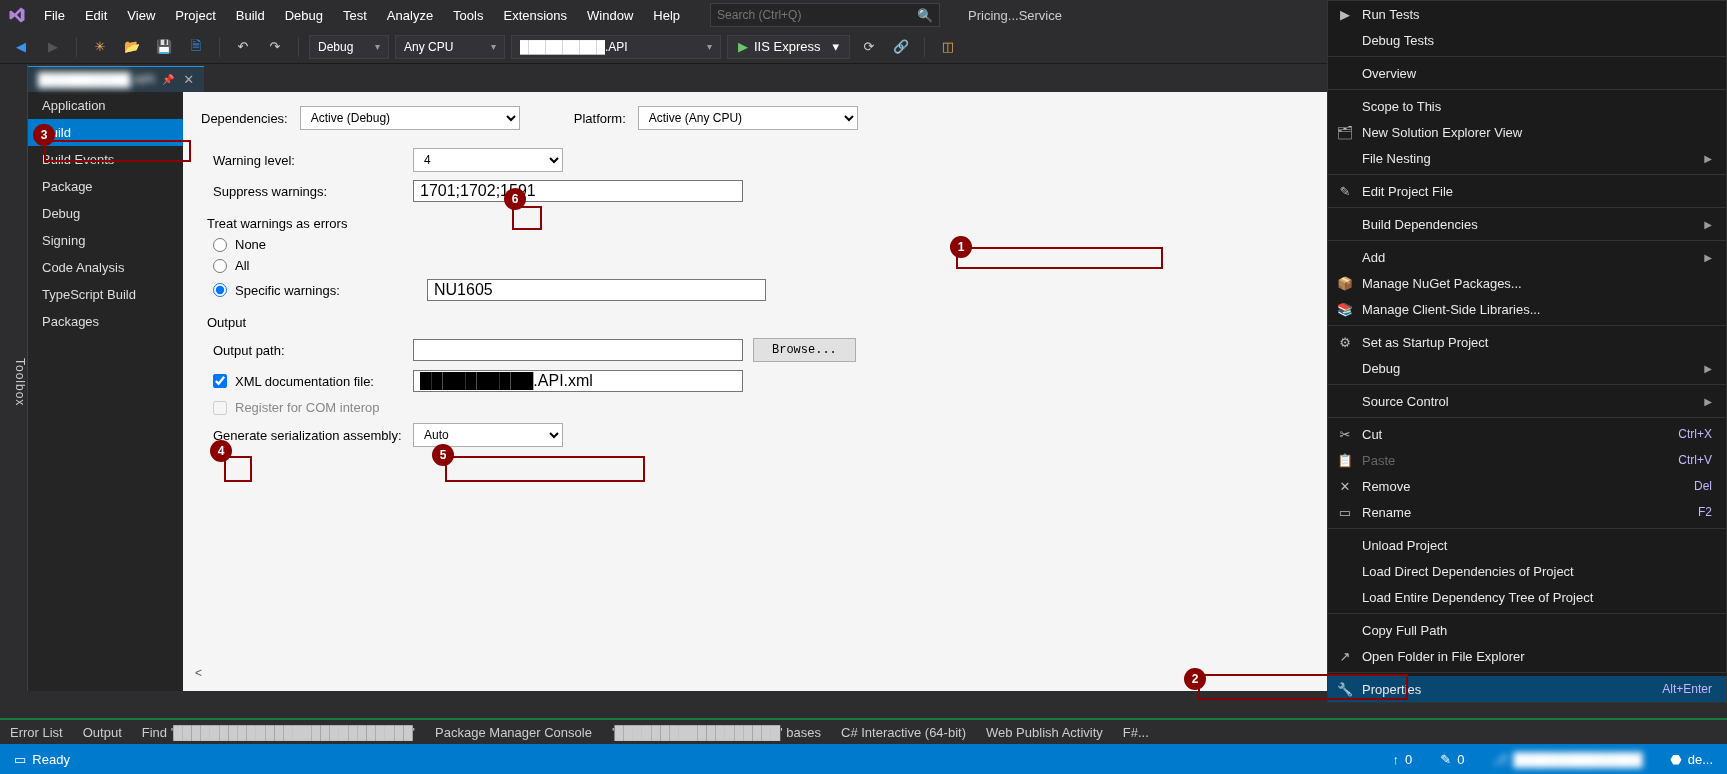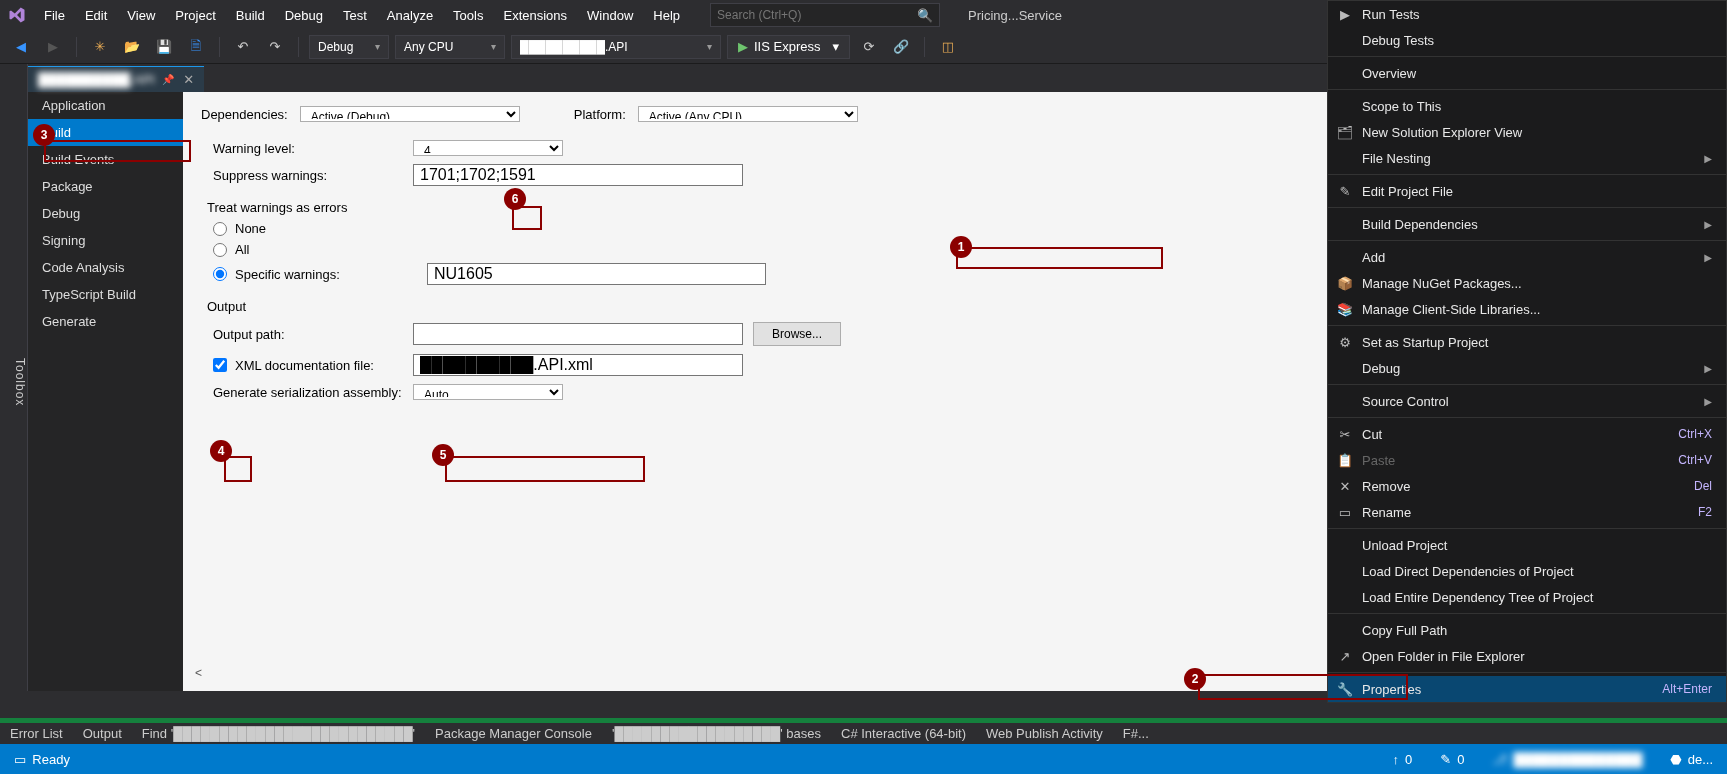--- a/index.html
+++ b/index.html
@@ -36,30 +36,30 @@
   .tabstrip .gear { padding:4px 8px; color:#ccc; }
 
   .prop-body { flex:1; display:flex; min-height:0; }
   .prop-nav { width:155px; background:#252526; padding-top:0; }
   .prop-nav div { padding:6px 14px; color:#ddd; cursor:default; }
   .prop-nav div.sel { background:#007acc; color:#fff; }
 
   .prop-page { flex:1; background:#f5f5f5; color:#000; position:relative; overflow:hidden; }
   .prop-page-inner { padding:14px 18px 10px; }
   .cfg-row { display:flex; align-items:center; gap:12px; margin-bottom:18px; font-size:13px; }
-  .pp-select { height:16px; border:1px solid #adadad; background:#fff; padding:2px 6px; font-size:12px; }
+  .pp-select { height:24px; border:1px solid #adadad; background:#fff; padding:2px 6px; font-size:12px; }
   .pp-label { font-size:13px; }
   .pp-section { margin-left:12px; }
   .field-row { display:flex; align-items:center; margin:8px 0; }
   .field-row .lab { width:200px; }
   .pp-input { height:22px; border:1px solid #767676; background:#fff; padding:2px 6px; font-size:16px; }
   .group-title { margin:14px 0 6px -6px; font-size:13px; }
   .radio-row { display:flex; align-items:center; gap:8px; margin:6px 0; }
   .chk { width:14px;height:14px; }
-  .browse-btn { height:24px; background:#e1e1e1; border:1px solid #adadad; padding:0 18px; font-size:12px; display:flex; align-items:center; }
+  .browse-btn { height:24px; background:#e1e1e1; border:1px solid #adadad; padding:0 18px; font-size:12px; display:flex; align-items:center;font-family:Liberation Mono, monospace; }
   .adv-btn { height:24px; background:#e1e1e1; border:1px solid #adadad; padding:0 14px; font-size:12px; position:absolute; right:22px; bottom:36px; }
   .hscroll { position:absolute; left:12px; right:12px; bottom:10px; height:16px; display:flex; align-items:center; justify-content:space-between; color:#5a5a5a; font-size:12px;}
   .prop-vscroll { width:18px; background:#eaeaea; }
   .prop-vscroll .up { height:18px; text-align:center; font-size:10px; color:#555; }
 
   
   .solex { width:243px; background:#252526; border-left:1px solid #3f3f46; display:flex; flex-direction:column; }
   .solex-title { height:26px; background:#007acc; color:#fff; display:flex; align-items:center; padding:0 10px; font-size:13px; }
   .solex-tool { height:28px; background:#2d2d30; display:flex; align-items:center; gap:6px; padding:0 6px; color:#c5c5c5; font-size:13px; }
   .solex-search { height:24px; margin:2px 0; background:#252526; border:1px solid #3f3f46; padding:2px 6px; color:#888; font-size:12px;}
@@ -78,21 +78,21 @@
   
   .ctx { position:absolute; top:0; right:0; width:400px; background:#1b1b1c; border:1px solid #333; z-index:50; font-size:13px; }
   .ctx-row { height:26px; display:flex; align-items:center; padding:0 14px 0 34px; color:#e8e8e8; position:relative; }
   .ctx-row .ic { position:absolute; left:8px; width:18px; text-align:center; color:#bbb; font-size:13px; }
   .ctx-row .sc { margin-left:auto; color:#c4b5fd; font-size:12px; }
   .ctx-row .sub { margin-left:auto; color:#9a9a9a; font-size:10px; }
   .ctx-sep { height:1px; background:#333; margin:3px 0; }
   .ctx-row.sel { background:#094771; }
 
   
-  .bottom-tabs { position:absolute; left:0; right:0; bottom:30px; height:26px; background:#2d2d30; border-top:5px solid #15803d; display:flex; align-items:center; font-size:13px; color:#ccc; }
+  .bottom-tabs { position:absolute; left:0; right:0; bottom:30px; height:26px; background:#2d2d30; border-top:2px solid #15803d; display:flex; align-items:center; font-size:13px; color:#ccc; }
   .bottom-tabs span { padding:4px 10px; }
 
   
   .statusbar { position:absolute; left:0; right:0; bottom:0; height:30px; background:#007acc; color:#fff; display:flex; align-items:center; font-size:13px; }
   .statusbar .s-item { padding:0 14px; display:flex; align-items:center; gap:6px; }
 
   
   .badge { position:absolute; width:22px; height:22px; border-radius:50%; background:#8b0000; color:#fff; font-size:12px; font-weight:bold; display:flex; align-items:center; justify-content:center; z-index:80; }
   .redbox { position:absolute; border:2px solid #8b0000; z-index:70; pointer-events:none; }
 </style>
@@ -170,21 +170,21 @@
     <div class="prop-body">
       <div class="prop-nav" id="prop-nav">
           <div>Application</div>
           <div class="sel">Build</div>
           <div>Build Events</div>
           <div>Package</div>
           <div>Debug</div>
           <div>Signing</div>
           <div>Code Analysis</div>
           <div>TypeScript Build</div>
-          <div>Generate</div>
+          <div>Packages</div>
         </div>
 
       <div class="prop-page">
         <div class="prop-page-inner">
           <div class="cfg-row">
             <span class="pp-label">Dependencies:</span>
             <select class="pp-select" style="width:220px"><option>Active (Debug)</option></select>
             <span style="width:30px"></span>
             <span class="pp-label">Platform:</span>
             <select class="pp-select" style="width:220px"><option>Active (Any CPU)</option></select>
@@ -220,20 +220,24 @@
               <span class="lab">Output path:</span>
               <input class="pp-input" style="width: 330px;" value="">
               <span style="width:10px"></span>
               <div class="browse-btn">Browse...</div>
             </div>
             <div class="field-row">
               <input type="checkbox" class="chk" checked="" style="margin-right: 8px;">
               <span style="width:178px">XML documentation file:</span>
               <input class="pp-input" style="width: 330px;" value="██████████.API.xml">
             </div>
+            <div class="field-row" style="color:#888">
+              <input type="checkbox" class="chk" disabled="" style="margin-right: 8px;">
+              <span>Register for COM interop</span>
+            </div>
             <div class="field-row">
               <span class="lab">Generate serialization assembly:</span>
               <select class="pp-select" style="width:150px"><option>Auto</option></select>
             </div>
           </div>
         </div>
         <div class="adv-btn">Advanced...</div>
         <div class="hscroll">
             <span>&lt;</span>
             <span>&gt;</span>

